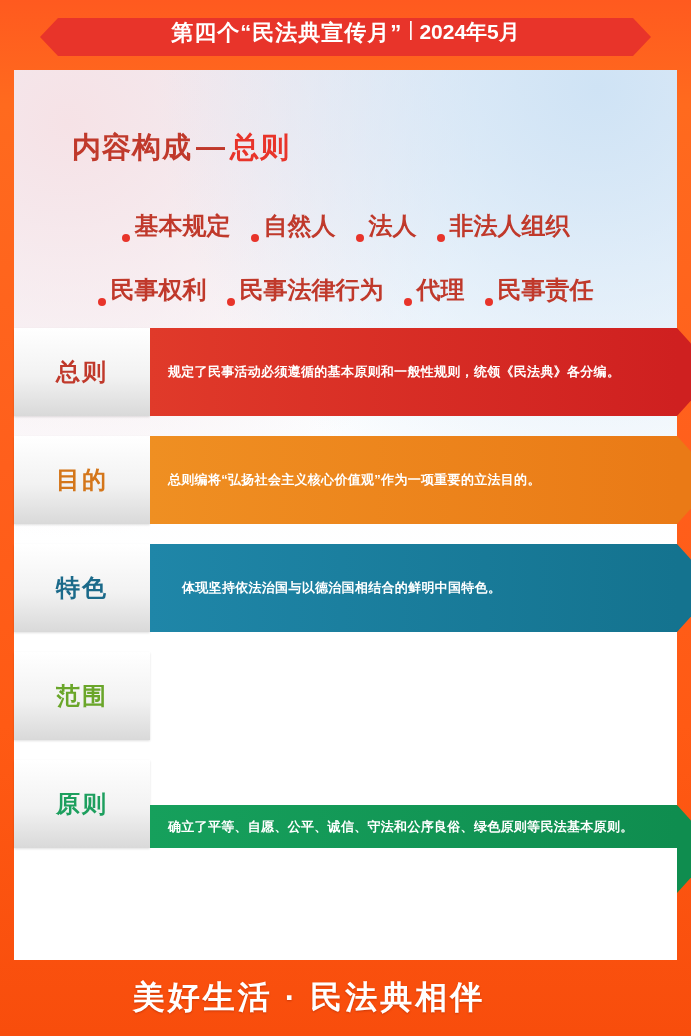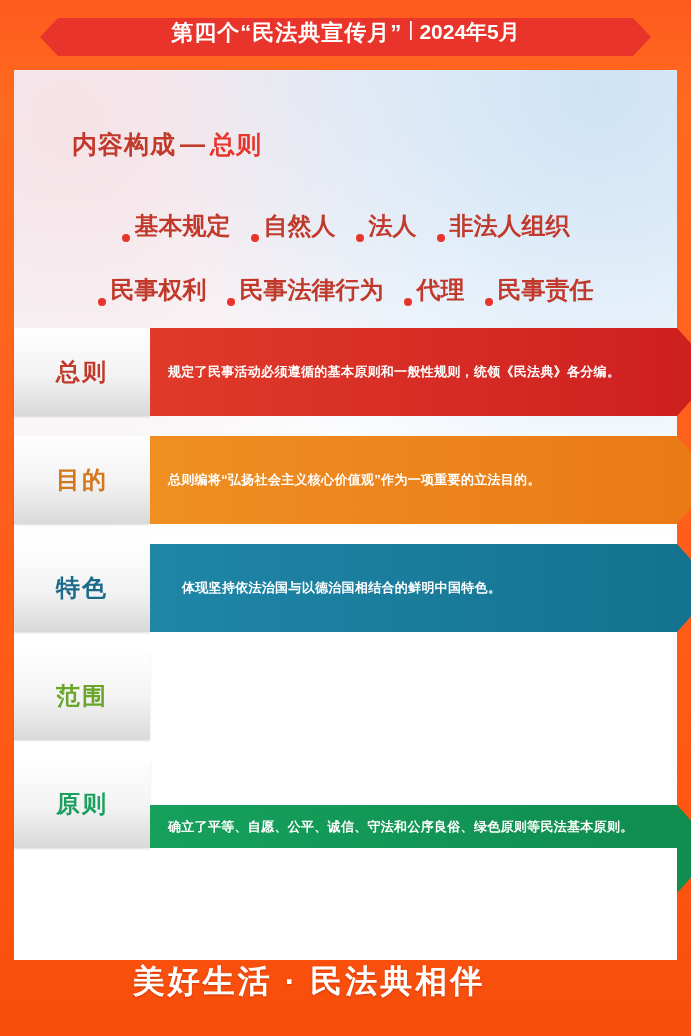--- a/index.html
+++ b/index.html
@@ -87,21 +87,21 @@
     font-weight: bold;
     white-space: nowrap;
     z-index: 2;
   }
 
   
   .section-heading {
     position: absolute;
     left: 58px;
     top: 58px;
-    font-size: 25px;
+    font-size: 29px;
     font-weight: bold;
     color: #c0392b;
     letter-spacing: 1px;
     white-space: nowrap;
   }
   .section-heading .accent {
     color: #e8342a;
   }
   .section-heading .dash {
     color: #c0392b;
@@ -216,21 +216,21 @@
   .bar-5 .bar-body::after { border-left: 40px solid #0f8d4f; }
 
   
   .footer {
     position: absolute;
     left: 0;
     bottom: 0;
     width: 618px;
     height: 76px;
     display: flex;
-    align-items: flex-start;
+    align-items: center;
     justify-content: center;
   }
   .footer-text {
     color: #ffffff;
     font-size: 32px;
     font-weight: bold;
     letter-spacing: 3px;
     white-space: nowrap;
     text-shadow: 0 1px 2px rgba(120,20,0,0.35);
   }

